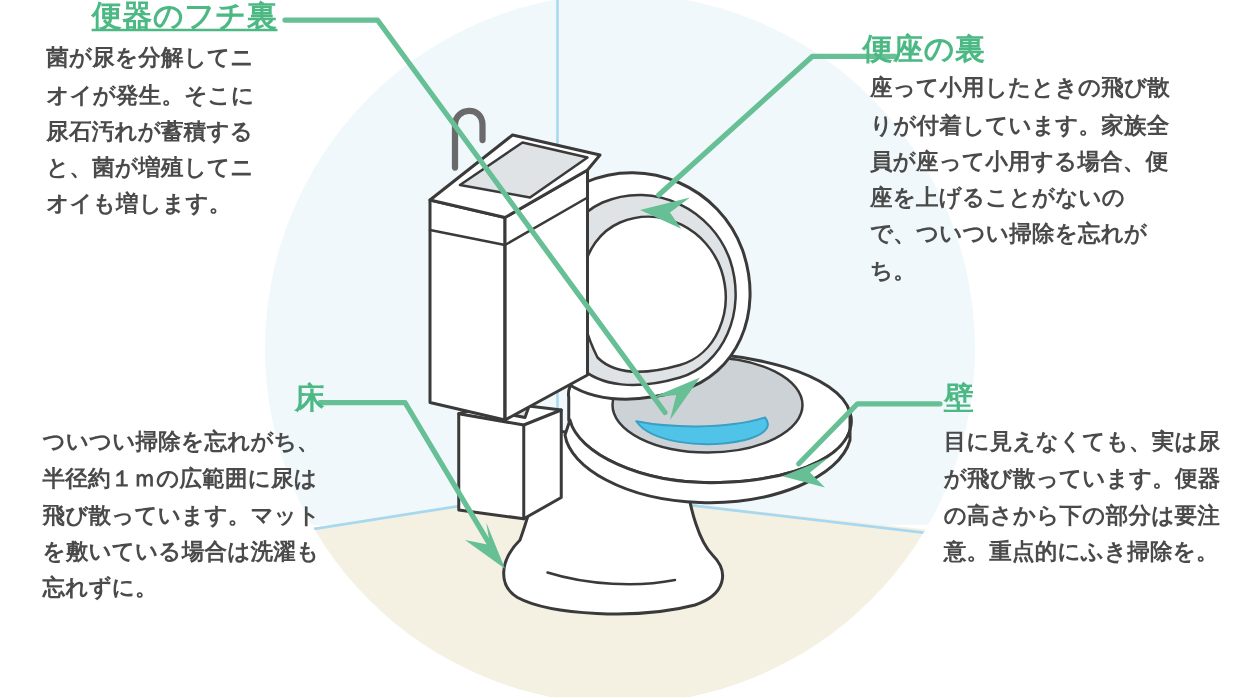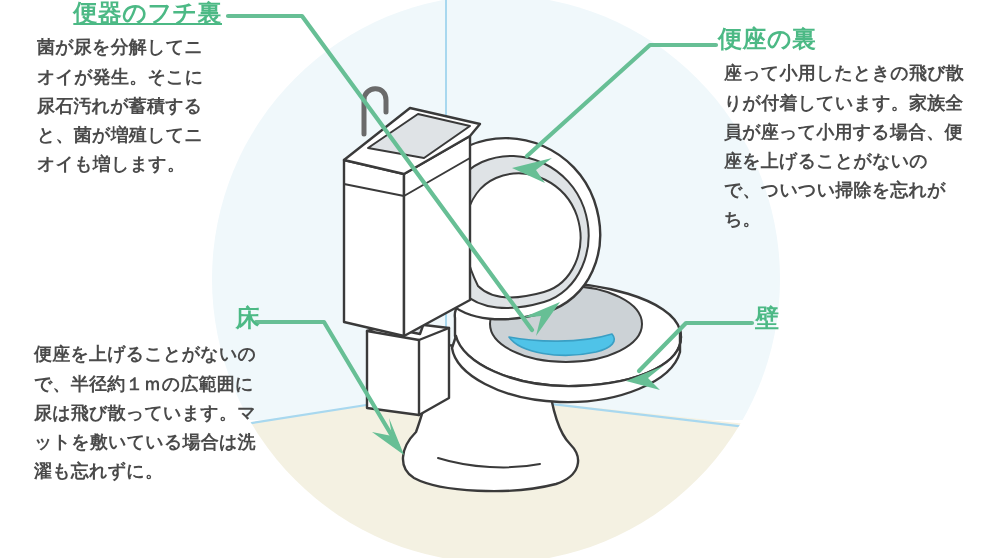--- a/index.html
+++ b/index.html
@@ -25,23 +25,23 @@
     color:#4a4a4a;
     line-height:1.62;
     font-weight:bold;
     letter-spacing:0.2px;
   }
 
   #cal-rim       { left:0px;   top:0px;   width:230px; }
   #cal-rim .callout-title { text-align:right; padding-right:8px;text-decoration:underline; }
   #cal-rim .callout-body  { margin-top:6px; width:215px;padding-left:37px; }
 
-  #cal-seat      { left:718px; top:26px;  width:271px; }
+  #cal-seat      { left:690px; top:26px;  width:271px; }
   #cal-seat .callout-title { text-align:left; }
-  #cal-seat .callout-body  { margin-top:6px; margin-left:6px; width:240px; }
+  #cal-seat .callout-body  { margin-top:6px; margin-left:6px; width:240px;font-family:Liberation Mono, monospace; }
 
   #cal-floor     { left:10px;  top:305px; width:258px; }
   #cal-floor .callout-title { text-align:right; padding-right:8px; }
   #cal-floor .callout-body  { margin-top:8px; margin-left:24px; width:228px; }
 
   #cal-wall      { left:755px; top:305px; width:234px; }
   #cal-wall .callout-title { text-align:left; }
   #cal-wall .callout-body  { margin-top:8px; width:232px; }
 </style>
 </head>
@@ -155,20 +155,21 @@
     <div class="callout-body">菌が尿を分解してニオイが発生。そこに尿石汚れが蓄積すると、菌が増殖してニオイも増します。</div>
   </div>
 
   <div class="callout" id="cal-seat">
     <div class="callout-title">便座の裏</div>
     <div class="callout-body">座って小用したときの飛び散りが付着しています。家族全員が座って小用する場合、便座を上げることがないので、ついつい掃除を忘れがち。</div>
   </div>
 
   <div class="callout" id="cal-floor">
     <div class="callout-title">床</div>
-    <div class="callout-body">便座を上げることがないので、半径約１ｍの広範囲に尿は飛び散っています。マットを敷いている場合は洗濯も忘れずに。</div>
+    <div class="callout-body">ついつい掃除を忘れがち、半径約１ｍの広範囲に尿は飛び散っています。マットを敷いている場合は洗濯も忘れずに。</div>
   </div>
 
   <div class="callout" id="cal-wall">
     <div class="callout-title">壁</div>
+    <div class="callout-body">目に見えなくても、実は尿が飛び散っています。便器の高さから下の部分は要注意。重点的にふき掃除を。</div>
   </div>
 
 </div>
 
 </body></html>

